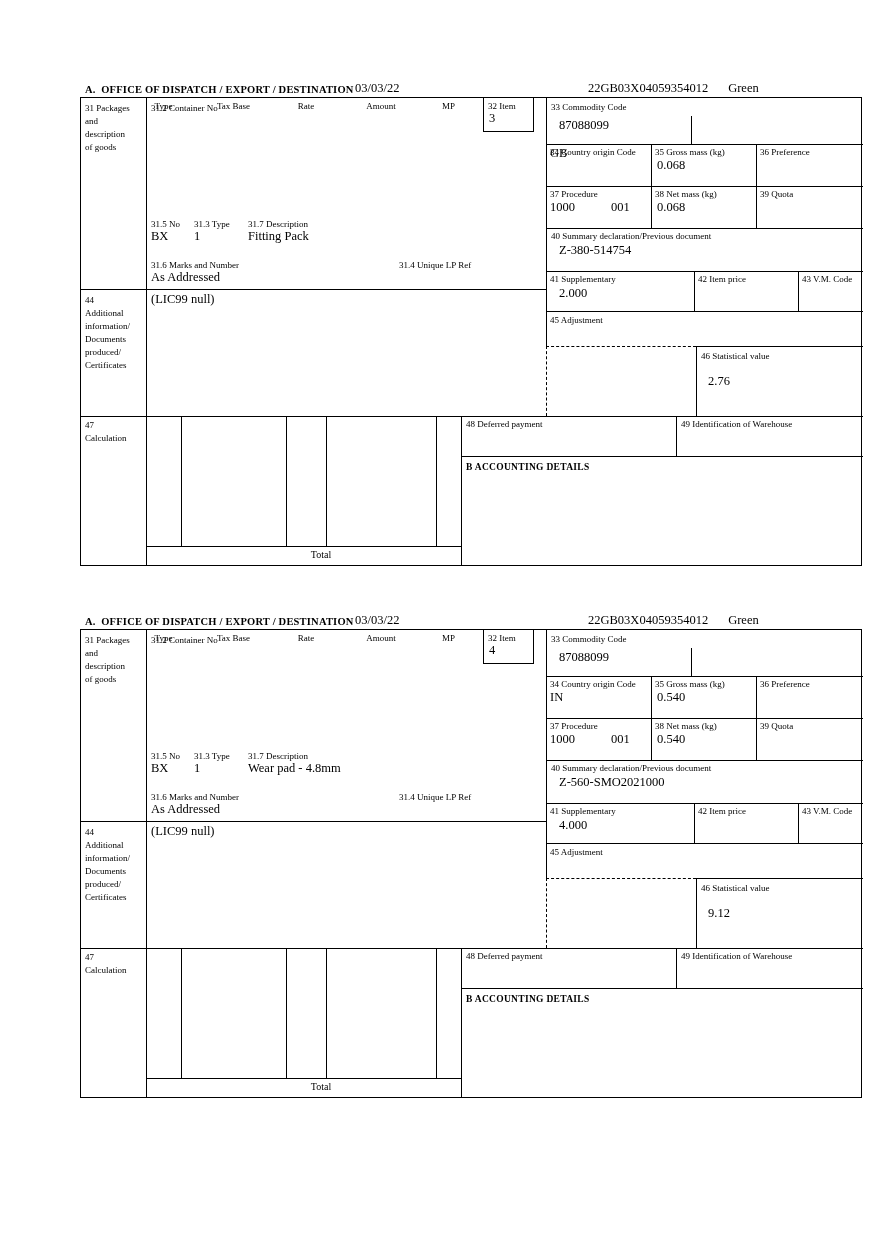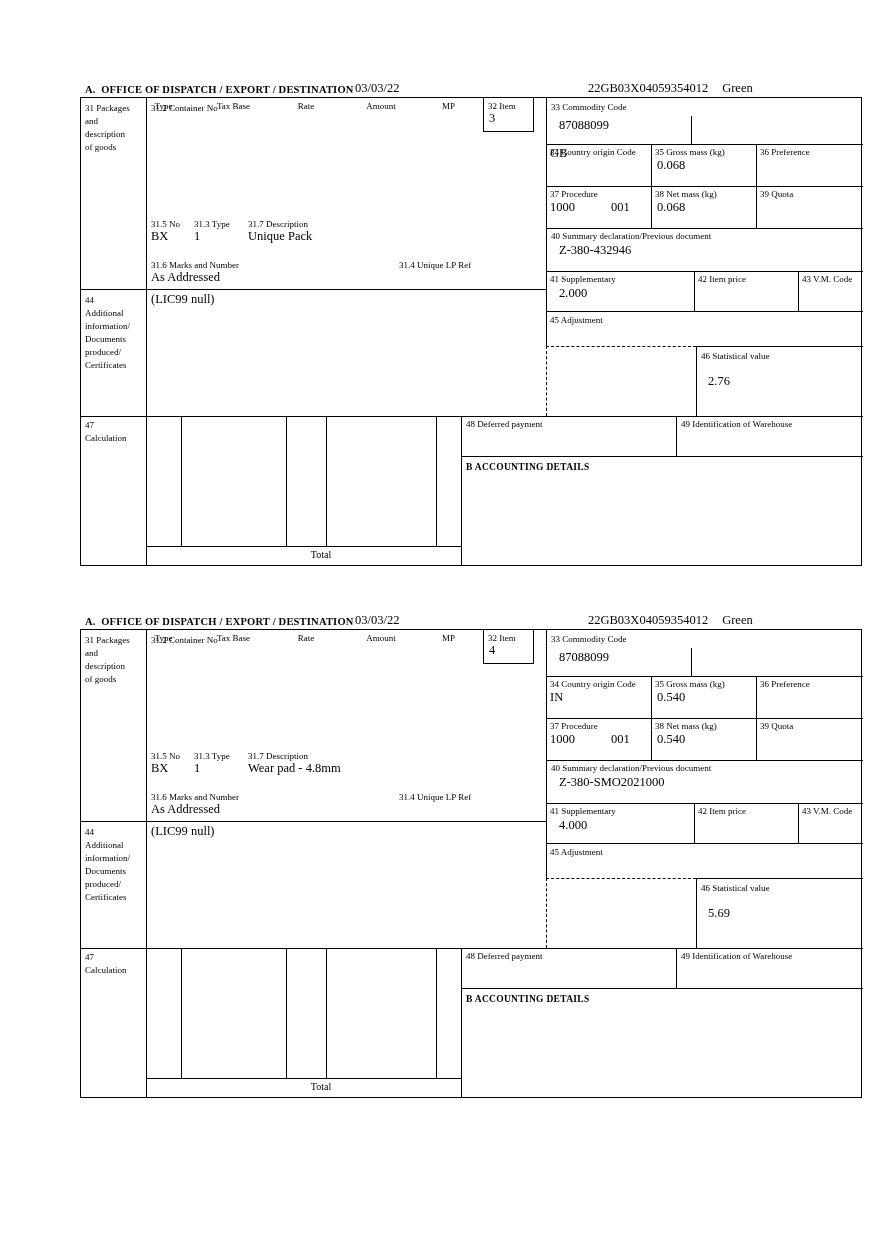--- a/index.html
+++ b/index.html
@@ -11,21 +11,21 @@
   #page { position:absolute; inset:0; background:#ffffff; overflow:hidden; }
 
   .item-block { position:absolute; left:80px; width:783px; height:486px; }
   .item-block.block-0 { top:80px; }
   .item-block.block-1 { top:612px; }
 
   .hdr { position:absolute; top:0; left:0; width:100%; height:17px;font-family:Liberation Serif, serif; }
   .hdr .a-label { position:absolute; left:5px; bottom:2px; font-weight:bold; font-size:10.5px; letter-spacing:.2px; white-space:pre; }
   .hdr .date  { position:absolute; left:275px; bottom:1px; font-size:12.5px; }
   .hdr .ref   { position:absolute; left:508px; bottom:1px; font-size:12.5px; white-space:pre; }
-  .hdr .route { margin-left:14px; }
+  .hdr .route { margin-left:20px; }
 
   .form { position:absolute; top:17px; left:0; width:782px; height:469px; border:1px solid #000; }
 
   .ln  { position:absolute; background:#000; }
   .vln { width:1px; }
   .hln { height:1px; }
   .dash-v { position:absolute; width:0; border-left:1px dashed #000; }
   .dash-h { position:absolute; height:0; border-top:1px dashed #000; }
 
   .lbl { position:absolute; font-size:9px; line-height:1.25; white-space:pre-line;font-family:Liberation Serif, serif; }
@@ -94,41 +94,41 @@
 Certificates</span>
       <span class="lbl lbl-tall" style="left:4px;top:321px">47
 Calculation</span>
 
       <span class="lbl" style="left:70px;top:5px">31.2 Container No</span>
       <span class="lbl" style="left:70px;top:121px">31.5 No</span>
       <span class="lbl" style="left:113px;top:121px">31.3 Type</span>
       <span class="lbl" style="left:167px;top:121px">31.7 Description</span>
       <span class="val" style="left:70px;top:131px">BX</span>
       <span class="val" style="left:113px;top:131px">1</span>
-      <span class="val" style="left:167px;top:131px">Unique Pack</span>
+      <span class="val" style="left:167px;top:131px">Fitting Pack</span>
       <span class="lbl" style="left:70px;top:162px">31.6 Marks and Number</span>
       <span class="lbl" style="left:318px;top:162px">31.4 Unique LP Ref</span>
       <span class="val" style="left:70px;top:172px">As Addressed</span>
       <span class="val" style="left:70px;top:194px">(LIC99 null)</span>
 
       <span class="lbl" style="left:470px;top:4px">33 Commodity Code</span>
       <span class="val" style="left:478px;top:20px">87088099</span>
       <span class="lbl" style="left:469px;top:49px">34 Country origin Code</span>
       <span class="lbl" style="left:574px;top:49px">35 Gross mass (kg)</span>
       <span class="lbl" style="left:679px;top:49px">36 Preference</span>
       <span class="val" style="left:469px;top:48px">GB</span>
       <span class="val" style="left:576px;top:60px">0.068</span>
       <span class="lbl" style="left:469px;top:91px">37 Procedure</span>
       <span class="lbl" style="left:574px;top:91px">38 Net mass (kg)</span>
       <span class="lbl" style="left:679px;top:91px">39 Quota</span>
       <span class="val" style="left:469px;top:102px">1000</span>
       <span class="val" style="left:530px;top:102px">001</span>
       <span class="val" style="left:576px;top:102px">0.068</span>
       <span class="lbl" style="left:470px;top:133px">40 Summary declaration/Previous document</span>
-      <span class="val" style="left:478px;top:145px">Z-380-432946</span>
+      <span class="val" style="left:478px;top:145px">Z-380-514754</span>
       <span class="lbl" style="left:469px;top:176px">41 Supplementary</span>
       <span class="lbl" style="left:617px;top:176px">42 Item price</span>
       <span class="lbl" style="left:721px;top:176px">43 V.M. Code</span>
       <span class="val" style="left:478px;top:188px">2.000</span>
       <span class="lbl" style="left:469px;top:217px">45 Adjustment</span>
       <span class="lbl" style="left:620px;top:253px">46 Statistical value</span>
       <span class="val" style="left:627px;top:276px">2.76</span>
 
       <span class="col-hdr" style="left:65px;width:35px">Type</span>
       <span class="col-hdr" style="left:100px;width:105px">Tax Base</span>
@@ -216,28 +216,28 @@
       <span class="lbl" style="left:679px;top:49px">36 Preference</span>
       <span class="val" style="left:469px;top:60px">IN</span>
       <span class="val" style="left:576px;top:60px">0.540</span>
       <span class="lbl" style="left:469px;top:91px">37 Procedure</span>
       <span class="lbl" style="left:574px;top:91px">38 Net mass (kg)</span>
       <span class="lbl" style="left:679px;top:91px">39 Quota</span>
       <span class="val" style="left:469px;top:102px">1000</span>
       <span class="val" style="left:530px;top:102px">001</span>
       <span class="val" style="left:576px;top:102px">0.540</span>
       <span class="lbl" style="left:470px;top:133px">40 Summary declaration/Previous document</span>
-      <span class="val" style="left:478px;top:145px">Z-380-SMO2021000</span>
+      <span class="val" style="left:478px;top:145px">Z-560-SMO2021000</span>
       <span class="lbl" style="left:469px;top:176px">41 Supplementary</span>
       <span class="lbl" style="left:617px;top:176px">42 Item price</span>
       <span class="lbl" style="left:721px;top:176px">43 V.M. Code</span>
       <span class="val" style="left:478px;top:188px">4.000</span>
       <span class="lbl" style="left:469px;top:217px">45 Adjustment</span>
       <span class="lbl" style="left:620px;top:253px">46 Statistical value</span>
-      <span class="val" style="left:627px;top:276px">5.69</span>
+      <span class="val" style="left:627px;top:276px">9.12</span>
 
       <span class="col-hdr" style="left:65px;width:35px">Type</span>
       <span class="col-hdr" style="left:100px;width:105px">Tax Base</span>
       <span class="col-hdr" style="left:205px;width:40px">Rate</span>
       <span class="col-hdr" style="left:245px;width:110px">Amount</span>
       <span class="col-hdr" style="left:355px;width:25px">MP</span>
 
       <span class="lbl" style="left:385px;top:321px">48 Deferred payment</span>
       <span class="lbl" style="left:600px;top:321px">49 Identification of Warehouse</span>
       <span class="lbl bold" style="left:385px;top:364px;font-size:9.5px">B ACCOUNTING DETAILS</span>

